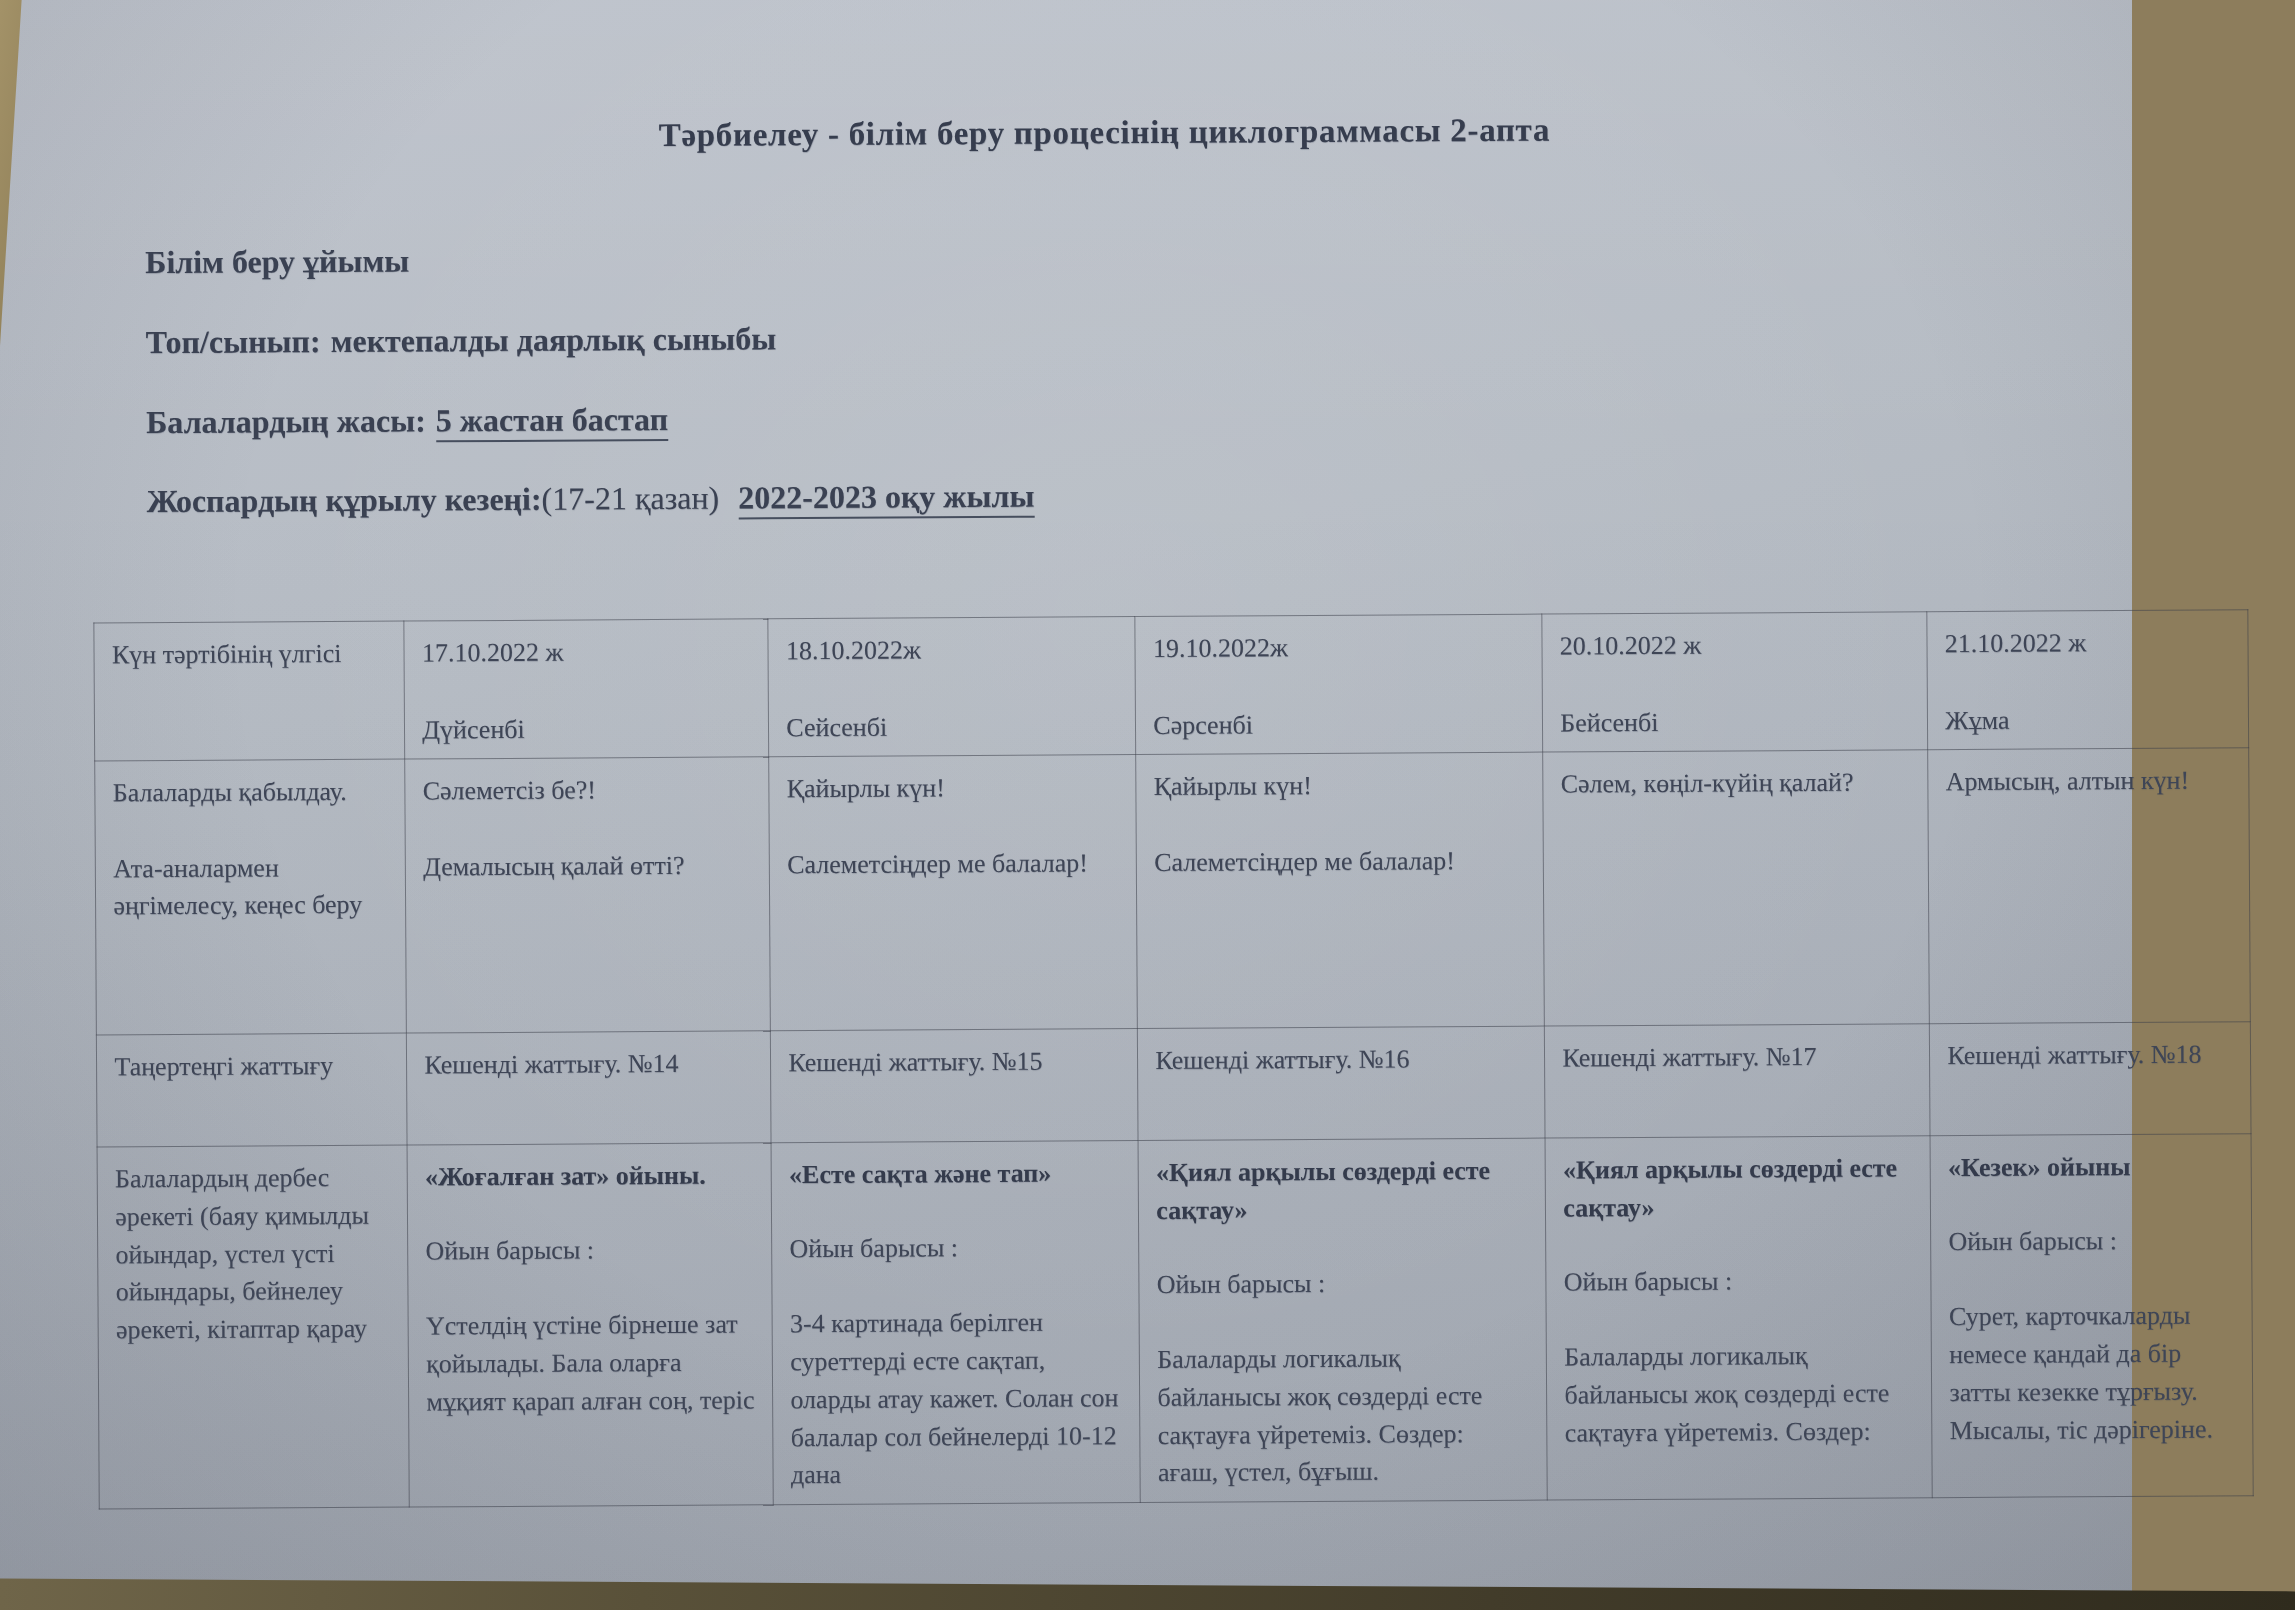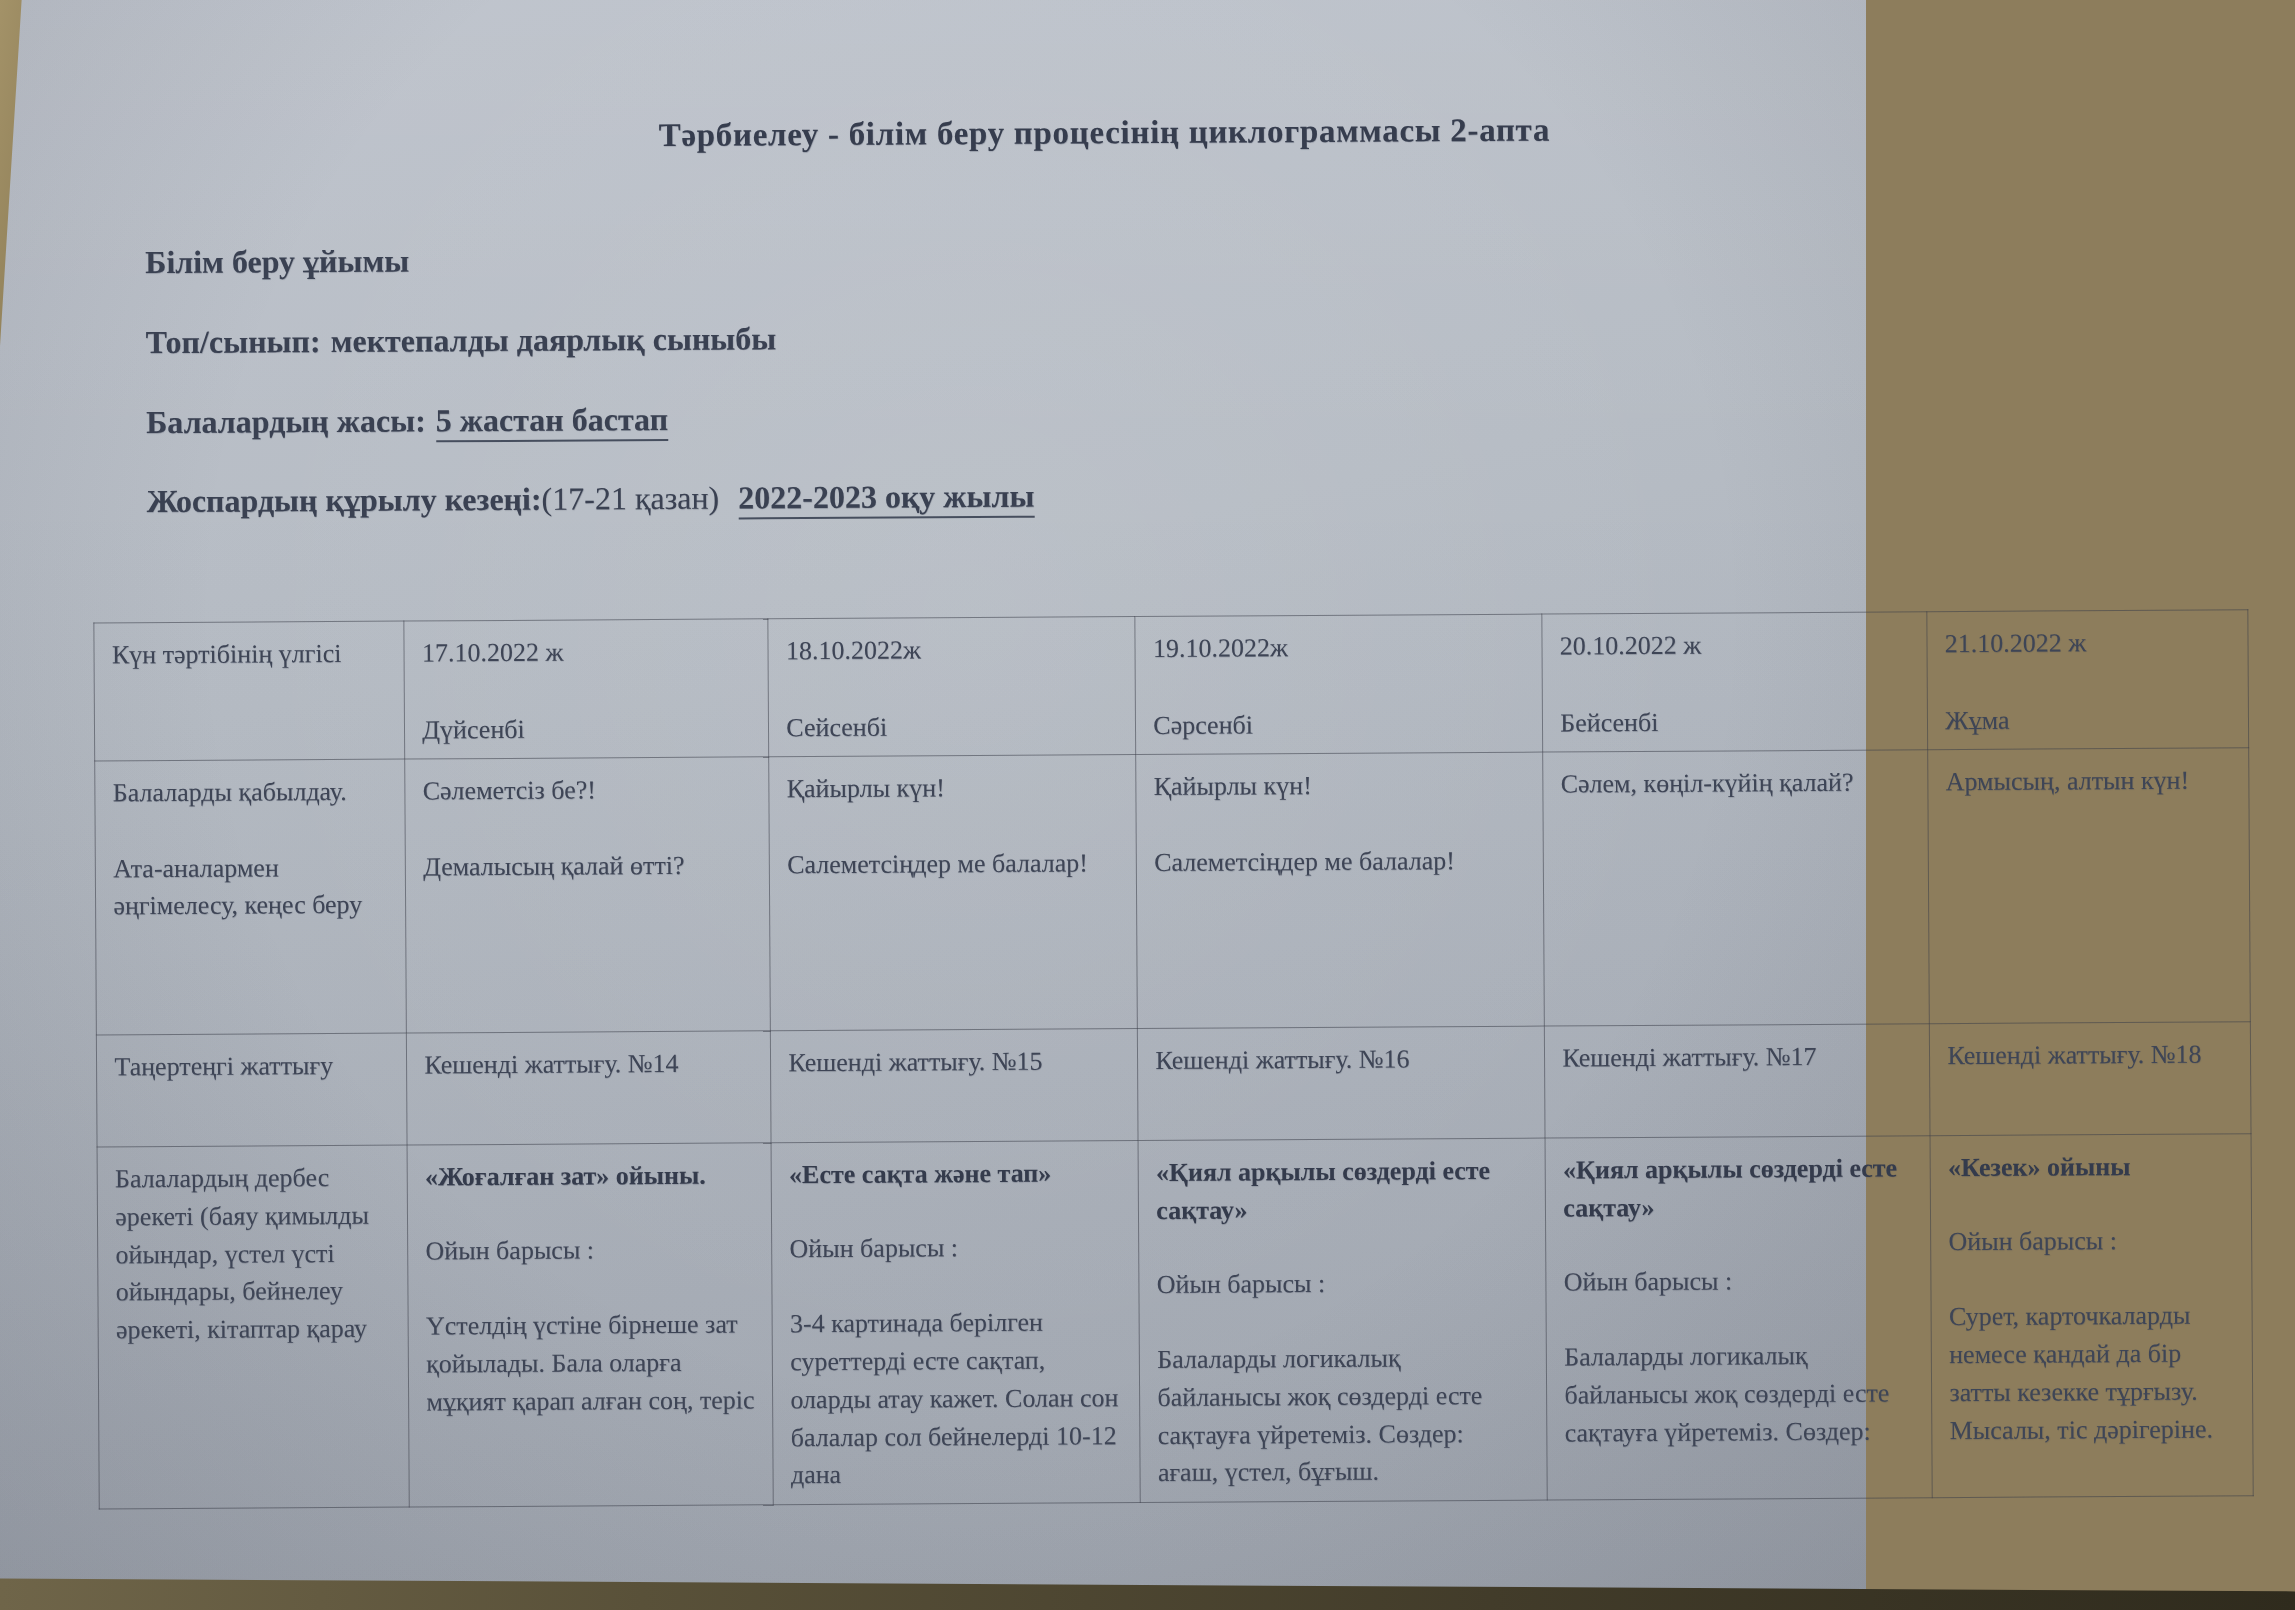--- a/index.html
+++ b/index.html
@@ -7,21 +7,21 @@
     padding: 0;
     width: 2295px;
     height: 1611px;
     overflow: hidden;
     background: #8d7d5c;
     font-family: "Liberation Serif", "DejaVu Serif", serif;
   }
   .stage {
     position: absolute;
     inset: 0;
-    width: 1866px;
+    width: 2132px;
     height: 1611px;
   }
   
   .sheet {
     position: absolute;
     inset: 0;
     background: linear-gradient(168deg, #bdc2cb 0%, #b6bcc4 38%, #adb3bc 72%, #a7adb6 100%);
   }
   
   .sheet::after {

